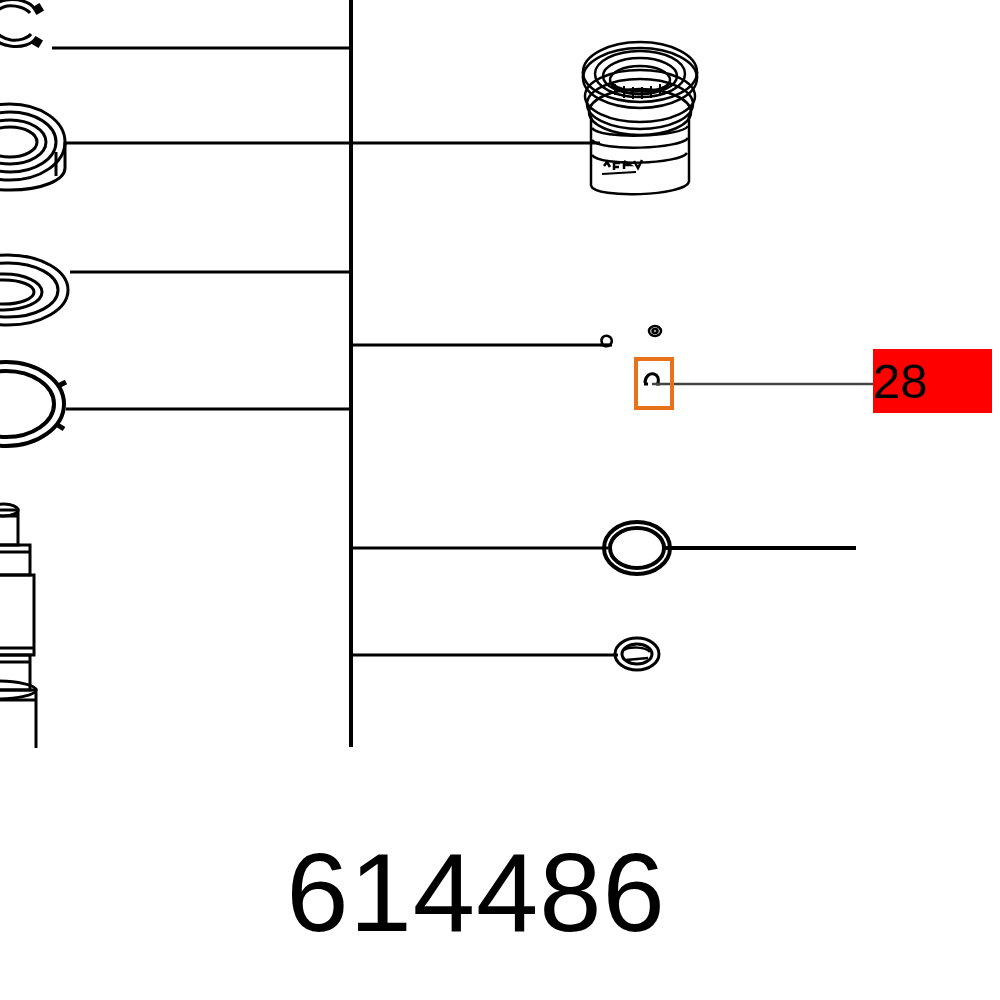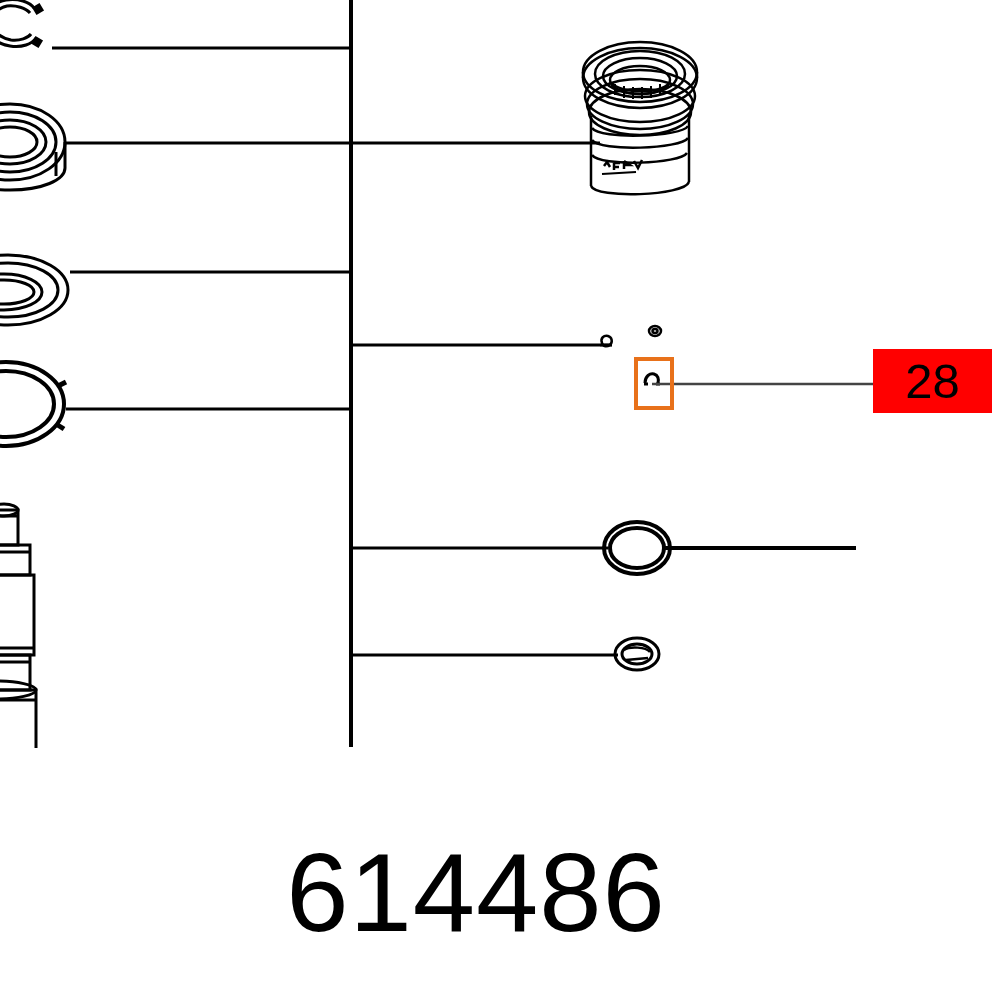--- a/index.html
+++ b/index.html
@@ -23,21 +23,21 @@
     position: absolute;
     left: 0;
     top: 0;
     width: 1000px;
     height: 1000px;
   }
   .callout {
     position: absolute;
     display: flex;
     align-items: center;
-    justify-content: center;
+    justify-content: flex-start;
     font-family: "Liberation Sans", sans-serif;
     font-weight: 400;
     color: #000000;
     line-height: 1;
     box-sizing: border-box;
   }
   #callout-28 {
     left: 873px;
     top: 349px;
     width: 119px;

